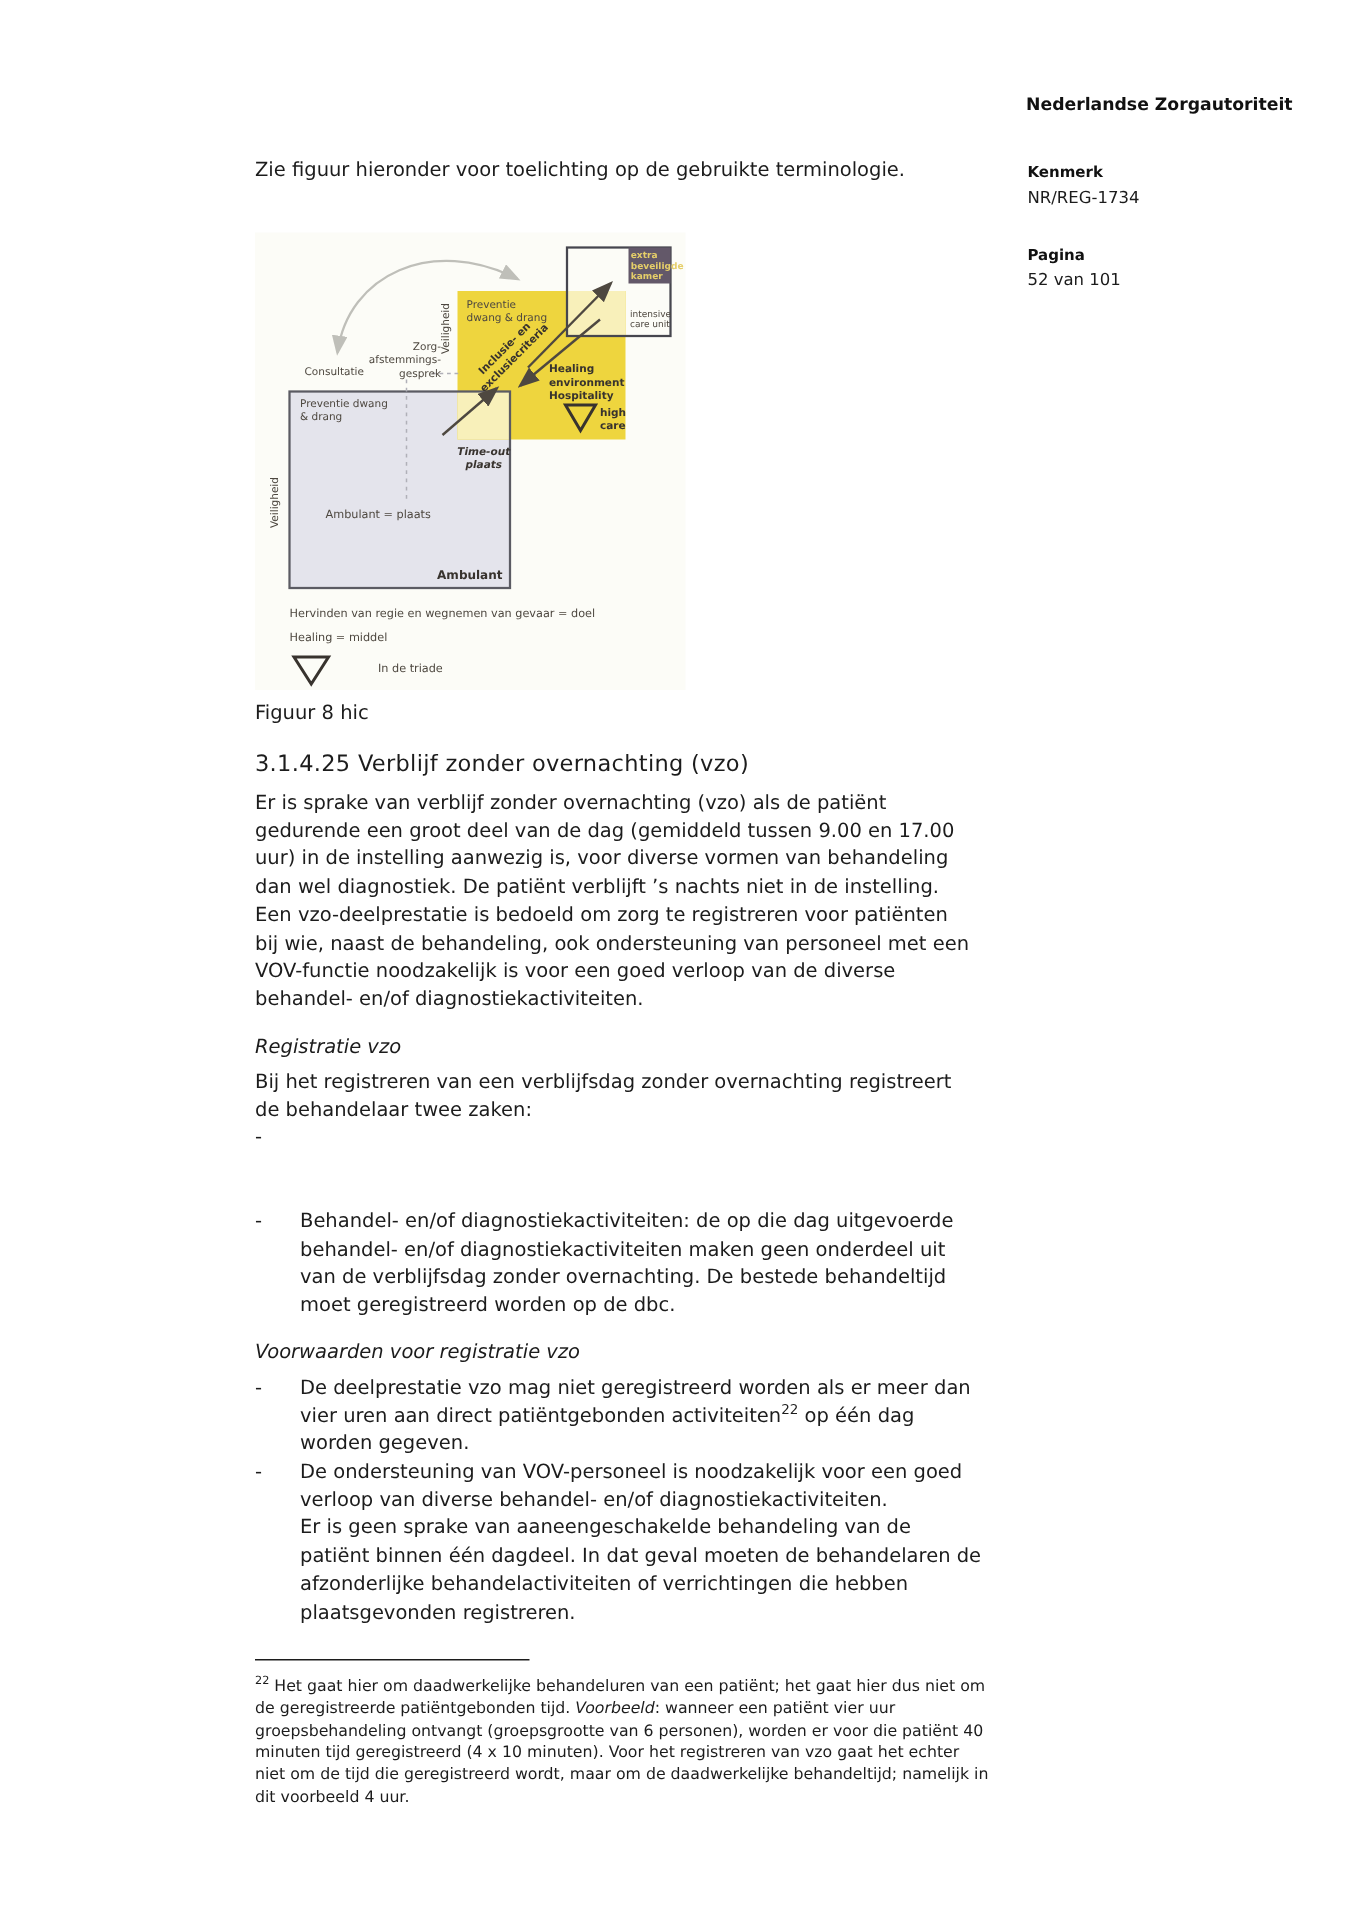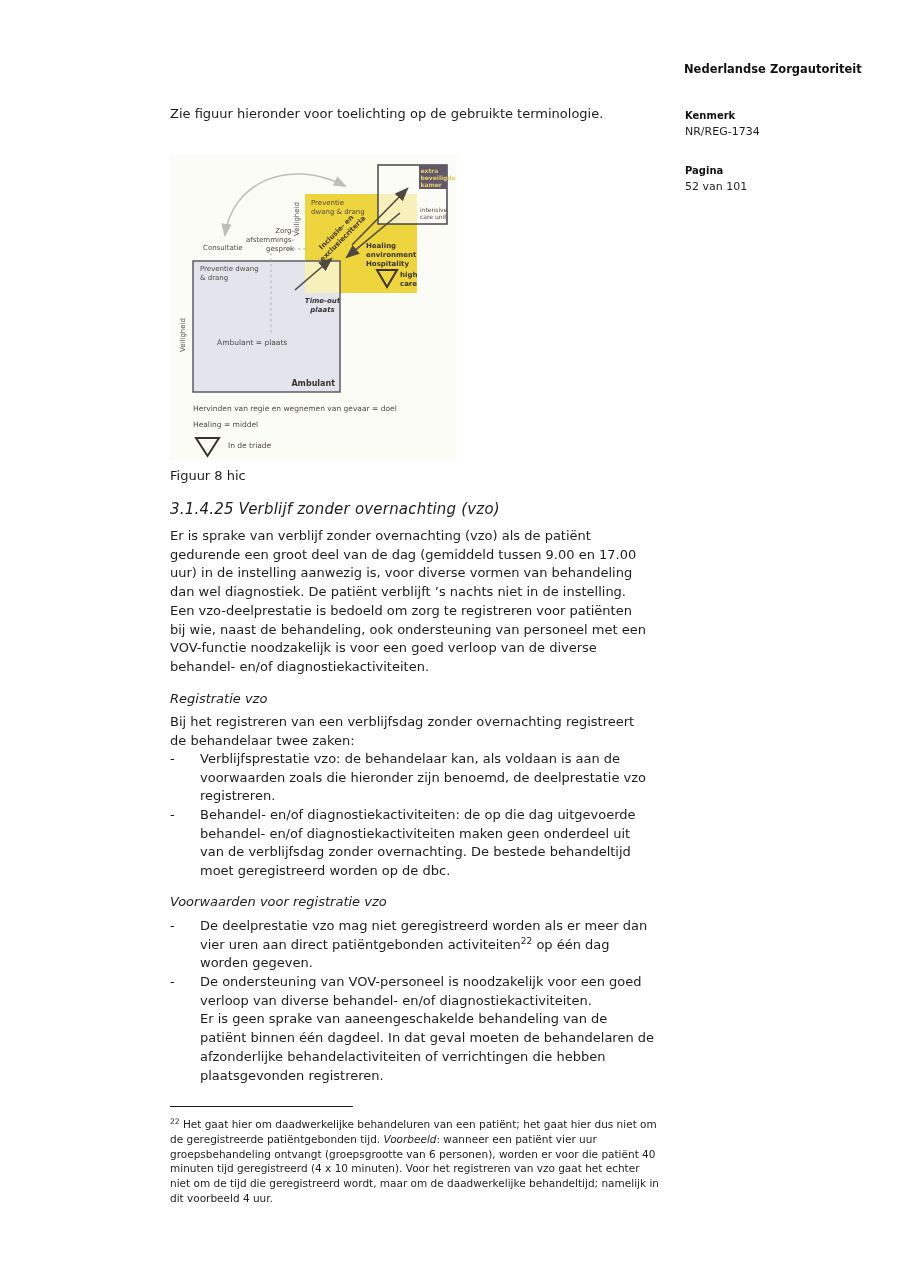--- a/index.html
+++ b/index.html
@@ -25,21 +25,21 @@
   .figure { left:170px; top:155px; width:287px; height:305px; background:#fcfcf7; }
   .figure svg { position:absolute; left:0; top:0; }
   .lbl { position:absolute; font-size:7px; line-height:1.28; color:#4e4840; }
   .lbl.b { font-weight:bold; color:#38332e; }
   .rot { transform:rotate(-90deg); transform-origin:0 0; white-space:nowrap; }
   .rot45 { transform:rotate(-45deg); text-align:center; white-space:pre-line; }
   .lbl.tiny { font-size:6px; line-height:1.18; }
   .lbl.right { text-align:right; }
   .lbl.center { text-align:center; }
   .fig-caption { left:170px; top:468px; font-size:13px; }
-  .section-heading { left:170px; top:500px; font-size:15px; font-style:italic; letter-spacing:.2px; }
+  .section-heading { left:170px; top:500px; font-size:15px; letter-spacing:.2px; }
   .body-text { font-size:13px; line-height:18.7px; white-space:pre-line; }
   .p1 { left:170px; top:527px; width:522px; }
   .sub-heading { font-size:13px; font-style:italic; }
   .reg-h { left:170px; top:691px; }
   .reg-i { left:170px; top:713px; width:522px; }
   .bullet { display:flex; }
   .bullet .dash { width:30px; flex:0 0 30px; }
   .rb1 { left:170px; top:750px; width:522px; }
   .rb2 { left:170px; top:806px; width:522px; }
   .voor-h { left:170px; top:894px; }
@@ -105,44 +105,41 @@
   <div class="lbl b" style="left:230px; top:116px; width:25px;">high care</div>
   <div class="lbl" style="left:33px; top:89px;">Consultatie</div>
   <div class="lbl right" style="left:67px; top:72px; width:57px;">Zorg-afstemmings-gesprek</div>
   <div class="lbl" style="left:30px; top:110px; width:62px;">Preventie dwang &amp; drang</div>
   <div class="lbl rot" style="left:9px; top:197px;">Veiligheid</div>
   <div class="lbl" style="left:47px; top:183px; font-size:7.5px;">Ambulant = plaats</div>
   <div class="lbl b right" style="left:118px; top:224px; width:47px; font-size:8px;">Ambulant</div>
   <div class="lbl b center" style="left:126px; top:142px; width:53px;font-style:italic;">Time-out plaats</div>
   <div class="lbl" style="left:23px; top:249px; font-size:7.5px;">Hervinden van regie en wegnemen van gevaar = doel</div>
   <div class="lbl" style="left:23px; top:265px; font-size:7.5px;">Healing = middel</div>
-  <div class="lbl" style="left:44px; top:286px; font-size:7.5px;padding-left:14px;">In de triade</div>
+  <div class="lbl" style="left:68px; top:286px; font-size:7.5px;padding-left:14px;">In de triade</div>
 </div>
 
 <div class="abs fig-caption">Figuur 8 hic</div>
 
 <div class="abs section-heading">3.1.4.25 Verblijf zonder overnachting (vzo)</div>
 <div class="abs body-text p1">Er is sprake van verblijf zonder overnachting (vzo) als de patiënt
 gedurende een groot deel van de dag (gemiddeld tussen 9.00 en 17.00
 uur) in de instelling aanwezig is, voor diverse vormen van behandeling
 dan wel diagnostiek. De patiënt verblijft ’s nachts niet in de instelling.
 Een vzo-deelprestatie is bedoeld om zorg te registreren voor patiënten
 bij wie, naast de behandeling, ook ondersteuning van personeel met een
 VOV-functie noodzakelijk is voor een goed verloop van de diverse
 behandel- en/of diagnostiekactiviteiten.</div>
 
 <div class="abs sub-heading reg-h">Registratie vzo</div>
 <div class="abs body-text reg-i">Bij het registreren van een verblijfsdag zonder overnachting registreert
 de behandelaar twee zaken:</div>
 
 <div class="abs body-text bullet rb1">
   <span class="dash">-</span>
-  <span>Verblijfsprestatie vzo: de behandelaar kan, als voldaan is aan de
-voorwaarden zoals die hieronder zijn benoemd, de deelprestatie vzo
-registreren.</span>
 </div>
 <div class="abs body-text bullet rb2">
   <span class="dash">-</span>
   <span>Behandel- en/of diagnostiekactiviteiten: de op die dag uitgevoerde
 behandel- en/of diagnostiekactiviteiten maken geen onderdeel uit
 van de verblijfsdag zonder overnachting. De bestede behandeltijd
 moet geregistreerd worden op de dbc.</span>
 </div>
 
 <div class="abs sub-heading voor-h">Voorwaarden voor registratie vzo</div>

